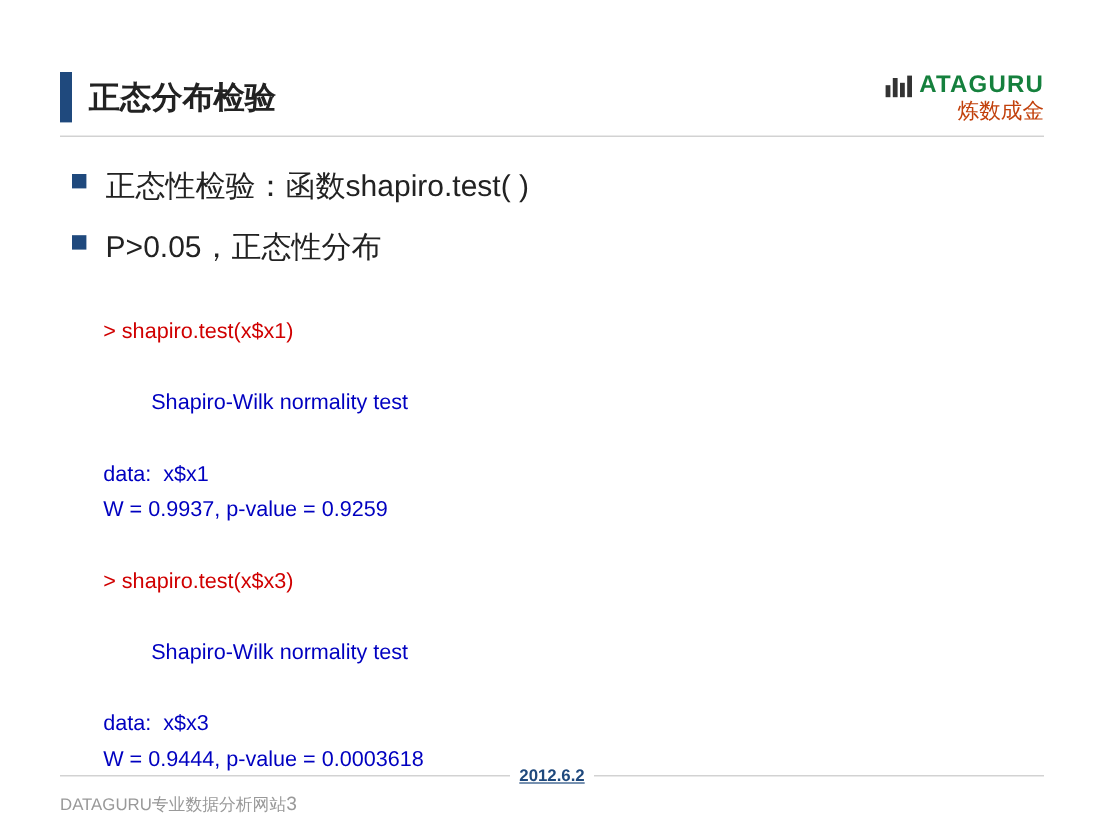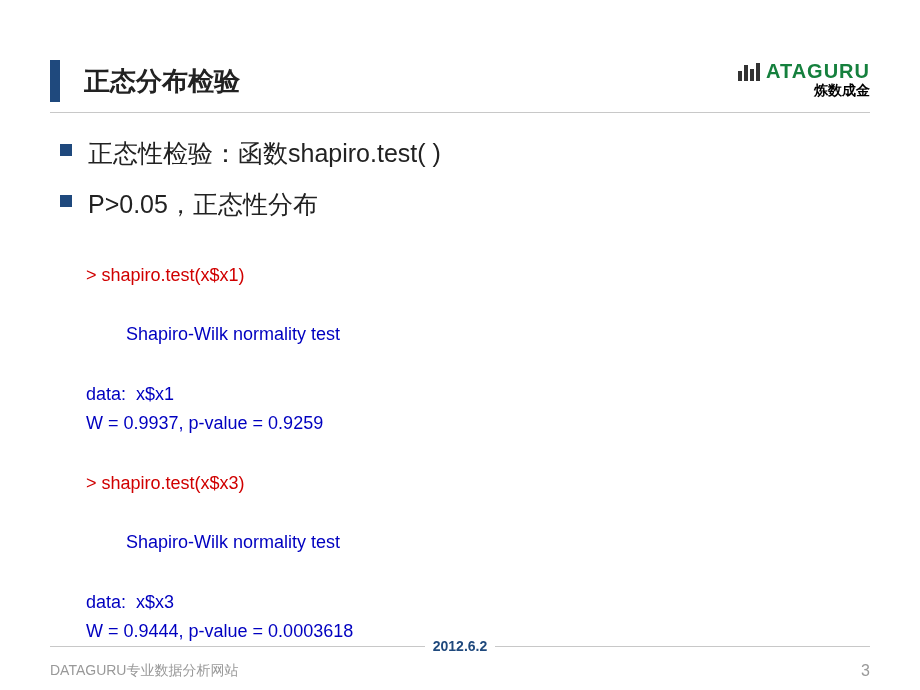--- a/index.html
+++ b/index.html
@@ -19,21 +19,20 @@
     }
     .header-area {
       display: flex;
       justify-content: space-between;
       align-items: flex-start;
       margin-bottom: 10px;
     }
     .title-block {
       display: flex;
       align-items: flex-start;
-      gap: 10px;
     }
     .title-bar {
       width: 10px;
       background: #1f497d;
       margin-right: 14px;
       height: 42px;
     }
     .title-text {
       font-size: 26px;
       font-weight: bold;
@@ -61,23 +60,23 @@
       display: inline-block;
       width: 4px;
       background: #333;
       margin-right: 2px;
     }
     .logo-icon span:nth-child(1){height:10px}
     .logo-icon span:nth-child(2){height:16px}
     .logo-icon span:nth-child(3){height:12px}
     .logo-icon span:nth-child(4){height:18px}
     .logo-bottom {
-      font-size: 14px;
-      font-weight: bold;
-      color: #000000;
+      font-size: 18px;
+      font-weight: normal;
+      color: #c2410c;
       line-height: 1.1;
       padding-left: 26px;
     }
     .divider {
       border: none;
       border-top: 1px solid #c8c8c8;
       margin: 8px 0 24px 0;
     }
     .bullet-list {
       list-style: none;
@@ -123,24 +122,25 @@
     }
     .footer-line {
       flex: 1;
       border-top: 1px solid #c8c8c8;
     }
     .footer-date {
       color: #1f497d;
       font-weight: bold;
       font-size: 14px;
       padding: 0 8px;
+      text-decoration: underline;
     }
     .footer-bottom {
       display: flex;
-      justify-content: space-between;
+      justify-content: flex-start;
       align-items: center;
       color: #999;
       font-size: 14px;
     }
     .page-num {
       color: #999;
       font-size: 16px;
     }
   </style>
 </head>

